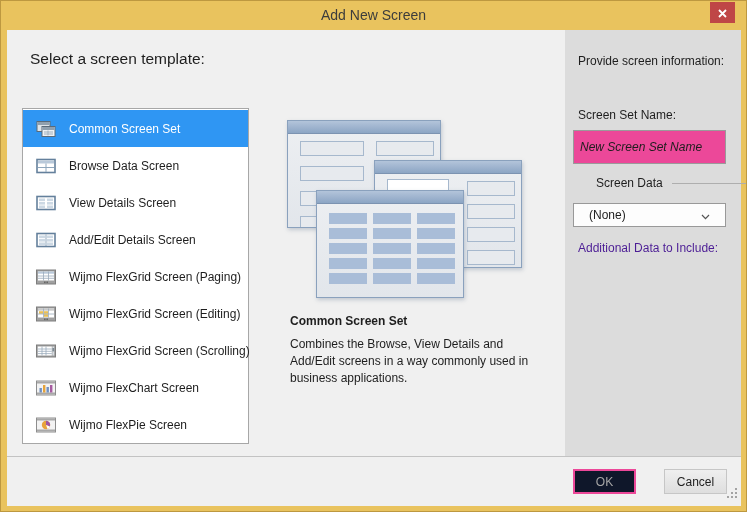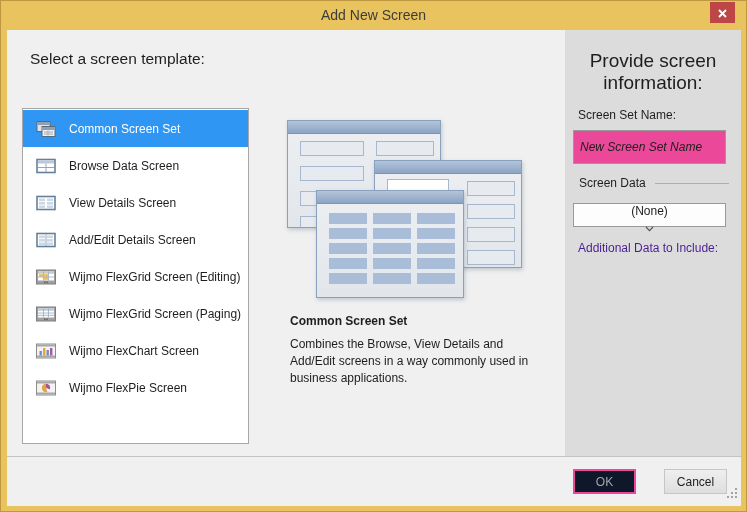--- a/index.html
+++ b/index.html
@@ -29,31 +29,31 @@
         border:1px solid #8aa1bd;box-sizing:border-box;overflow:hidden;
         box-shadow:1px 2px 4px rgba(110,125,150,.35);}
   .ptitle{height:12px;background:linear-gradient(#b3c4da,#8ca5c4);border-bottom:1px solid #7c93b1;}
   .pfield{position:absolute;background:#e7eaee;border:1px solid #a6b8cd;box-sizing:border-box;}
   .pfield.white{background:#ffffff;}
   .pcell{position:absolute;background:#a9bdd8;}
   .preview-title{position:absolute;left:283px;top:284px;font-size:12px;font-weight:bold;color:#1e1e1e;}
   .preview-desc{position:absolute;left:283px;top:306px;width:256px;font-size:12px;line-height:17px;color:#1e1e1e;}
   
   .sidebar{position:absolute;left:558px;top:0;width:176px;height:426px;background:#dcdcdc;}
-  .sb-heading{position:absolute;left:13px;top:20px;width:150px;font-size:19px;line-height:22px;color:#1e1e1e;text-align:center;}
+  .sb-heading{position:absolute;left:13px;top:20px;width:150px;font-size:12px;line-height:22px;color:#1e1e1e;}
   .sb-label-name{position:absolute;left:13px;top:78px;font-size:12px;color:#1e1e1e;}
   .sb-input{position:absolute;left:8px;top:100px;width:153px;height:22px;border:1px solid #9a9a9a;
             background:#ec4899;box-sizing:border-box;font-family:"Liberation Sans",sans-serif;
             font-size:12px;font-style:italic;color:#1e1e1e;padding:16px 6px;outline:none;}
-  .sb-group{position:absolute;left:14px;top:146px;width:150px;display:flex;align-items:center;text-align:center;}
+  .sb-group{position:absolute;left:31px;top:146px;width:150px;display:flex;align-items:center;text-align:center;}
   .sb-group .gl{font-size:12px;color:#1e1e1e;white-space:nowrap;}
   .sb-group .gline{flex:1;height:1px;background:#aeaeae;margin-left:9px;}
   .sb-select{position:absolute;left:8px;top:173px;width:153px;height:24px;background:#fdfdfd;
              border:1px solid #999;box-sizing:border-box;display:flex;align-items:center;
-             padding:0 21px;cursor:pointer;flex-direction:column;}
+             padding:0 15px;cursor:pointer;}
   .sb-select .sval{flex:1;font-size:12px;color:#1e1e1e;}
   .sb-label-add{position:absolute;left:13px;top:211px;font-size:12px;color:#4c1d95;}
   
   .footer{position:absolute;left:0;top:426px;width:734px;height:49px;background:#f0f0f0;
           border-top:1px solid #c3c3c3;box-sizing:content-box;}
   .btn{position:absolute;top:12px;width:63px;height:25px;font-family:"Liberation Sans",sans-serif;
        font-size:12px;box-sizing:border-box;}
   .btn-ok{left:566px;background:#0f172a;border:2px solid #ec4899;color:#a5a5a5;}
   .btn-cancel{left:657px;background:linear-gradient(#efefef,#dedede);border:1px solid #c6c6c6;
               color:#1e1e1e;cursor:pointer;}
@@ -140,45 +140,20 @@
                 <rect x="11" y="7" width="6" height="2.6"></rect>
               <rect x="3" y="10.5" width="6" height="2.6"></rect>
                 <rect x="11" y="10.5" width="6" height="2.6"></rect>
             </g>
             <g stroke="#8fa7bd">
                 <line x1="10" y1="2.5" x2="10" y2="14"></line>
               </g>
           </svg>
         </span>
         <span class="tlabel">Add/Edit Details Screen</span>
-      </div>
-
-      <div class="list-item">
-        <span class="ticon">
-          <svg width="20" height="16" viewBox="0 0 20 16">
-            <rect x="0.5" y="1" width="19" height="14" fill="#a0a0a0" stroke="#7e7e7e"></rect>
-            <rect x="2" y="2.5" width="16" height="9" fill="#fff"></rect>
-            <rect x="2" y="2.5" width="16" height="2.2" fill="#c9c9c9"></rect>
-            <g fill="#eac054">
-                <rect x="3" y="5.2" width="4" height="2.6"></rect>
-                <rect x="8" y="5.2" width="4" height="2.6"></rect>
-                <rect x="8" y="8.2" width="4" height="2.6"></rect>
-              </g>
-            <g stroke="#9aabbb" stroke-width="0.8">
-                <line x1="2" y1="8" x2="18" y2="8"></line>
-                <line x1="7.5" y1="2.5" x2="7.5" y2="11.5"></line>
-                <line x1="12.5" y1="2.5" x2="12.5" y2="11.5"></line>
-              </g>
-            <g fill="#666">
-                <rect x="8" y="12.5" width="1.6" height="1.6"></rect>
-                <rect x="10.4" y="12.5" width="1.6" height="1.6"></rect>
-              </g>
-          </svg>
-        </span>
-        <span class="tlabel">Wijmo FlexGrid Screen (Editing)</span>
       </div>
 
       <div class="list-item">
         <span class="ticon">
           <svg width="20" height="16" viewBox="0 0 20 16">
             <rect x="0.5" y="1" width="19" height="14" fill="#a0a0a0" stroke="#7e7e7e"></rect>
             <rect x="2" y="2.5" width="16" height="9" fill="#fff"></rect>
             <rect x="2" y="2.5" width="16" height="2.2" fill="#b9c9da"></rect>
             <g stroke="#9aabbb" stroke-width="0.8">
               <line x1="2" y1="7" x2="18" y2="7"></line>
@@ -188,20 +163,64 @@
             </g>
             <g fill="#666">
                 <rect x="8" y="12.5" width="1.6" height="1.6"></rect>
                 <rect x="10.4" y="12.5" width="1.6" height="1.6"></rect>
               </g>
           </svg>
         </span>
         <span class="tlabel">Wijmo FlexGrid Screen (Paging)</span>
       </div>
 
+      <div class="list-item">
+        <span class="ticon">
+          <svg width="20" height="16" viewBox="0 0 20 16">
+            <rect x="0.5" y="1" width="19" height="14" fill="#a0a0a0" stroke="#7e7e7e"></rect>
+            <rect x="2" y="2.5" width="16" height="9" fill="#fff"></rect>
+            <rect x="2" y="2.5" width="16" height="2.2" fill="#c9c9c9"></rect>
+            <g fill="#eac054">
+                <rect x="3" y="5.2" width="4" height="2.6"></rect>
+                <rect x="8" y="5.2" width="4" height="2.6"></rect>
+                <rect x="8" y="8.2" width="4" height="2.6"></rect>
+              </g>
+            <g stroke="#9aabbb" stroke-width="0.8">
+                <line x1="2" y1="8" x2="18" y2="8"></line>
+                <line x1="7.5" y1="2.5" x2="7.5" y2="11.5"></line>
+                <line x1="12.5" y1="2.5" x2="12.5" y2="11.5"></line>
+              </g>
+            <g fill="#666">
+                <rect x="8" y="12.5" width="1.6" height="1.6"></rect>
+                <rect x="10.4" y="12.5" width="1.6" height="1.6"></rect>
+              </g>
+          </svg>
+        </span>
+        <span class="tlabel">Wijmo FlexGrid Screen (Editing)</span>
+      </div>
+
+      <div class="list-item">
+        <span class="ticon">
+          <svg width="20" height="16" viewBox="0 0 20 16">
+            <rect x="0.5" y="2" width="19" height="12" fill="#a0a0a0" stroke="#7e7e7e"></rect>
+            <rect x="1.8" y="3.5" width="14" height="9" fill="#fff"></rect>
+            <g stroke="#9aabbb" stroke-width="0.8">
+              <line x1="1.8" y1="6" x2="15.8" y2="6"></line>
+                <line x1="1.8" y1="8.3" x2="15.8" y2="8.3"></line>
+                <line x1="1.8" y1="10.6" x2="15.8" y2="10.6"></line>
+              <line x1="6" y1="3.5" x2="6" y2="12.5"></line>
+                <line x1="10" y1="3.5" x2="10" y2="12.5"></line>
+            </g>
+            <rect x="16.4" y="3.5" width="1.8" height="9" fill="#d8dde2"></rect>
+            <rect x="16.4" y="5" width="1.8" height="3.4" fill="#7d8archives4" opacity="0"></rect>
+            <rect x="16.4" y="5" width="1.8" height="3.4" fill="#7d8a94"></rect>
+          </svg>
+        </span>
+        <span class="tlabel">Wijmo FlexGrid Screen (Scrolling)</span>
+      </div>
 
       <div class="list-item">
         <span class="ticon">
           <svg width="20" height="16" viewBox="0 0 20 16">
             <rect x="0.5" y="1" width="19" height="14" fill="#f3f3f3" stroke="#8d8d8d"></rect>
             <rect x="1" y="1.5" width="18" height="2" fill="#a8a8a8"></rect>
             <rect x="1" y="12.5" width="18" height="2" fill="#a8a8a8"></rect>
             <rect x="3.5" y="8" width="2.4" height="4.5" fill="#6f8fc0"></rect>
             <rect x="7" y="5" width="2.4" height="7.5" fill="#e5a33b"></rect>
             <rect x="10.5" y="7" width="2.4" height="5.5" fill="#6f8fc0"></rect>

